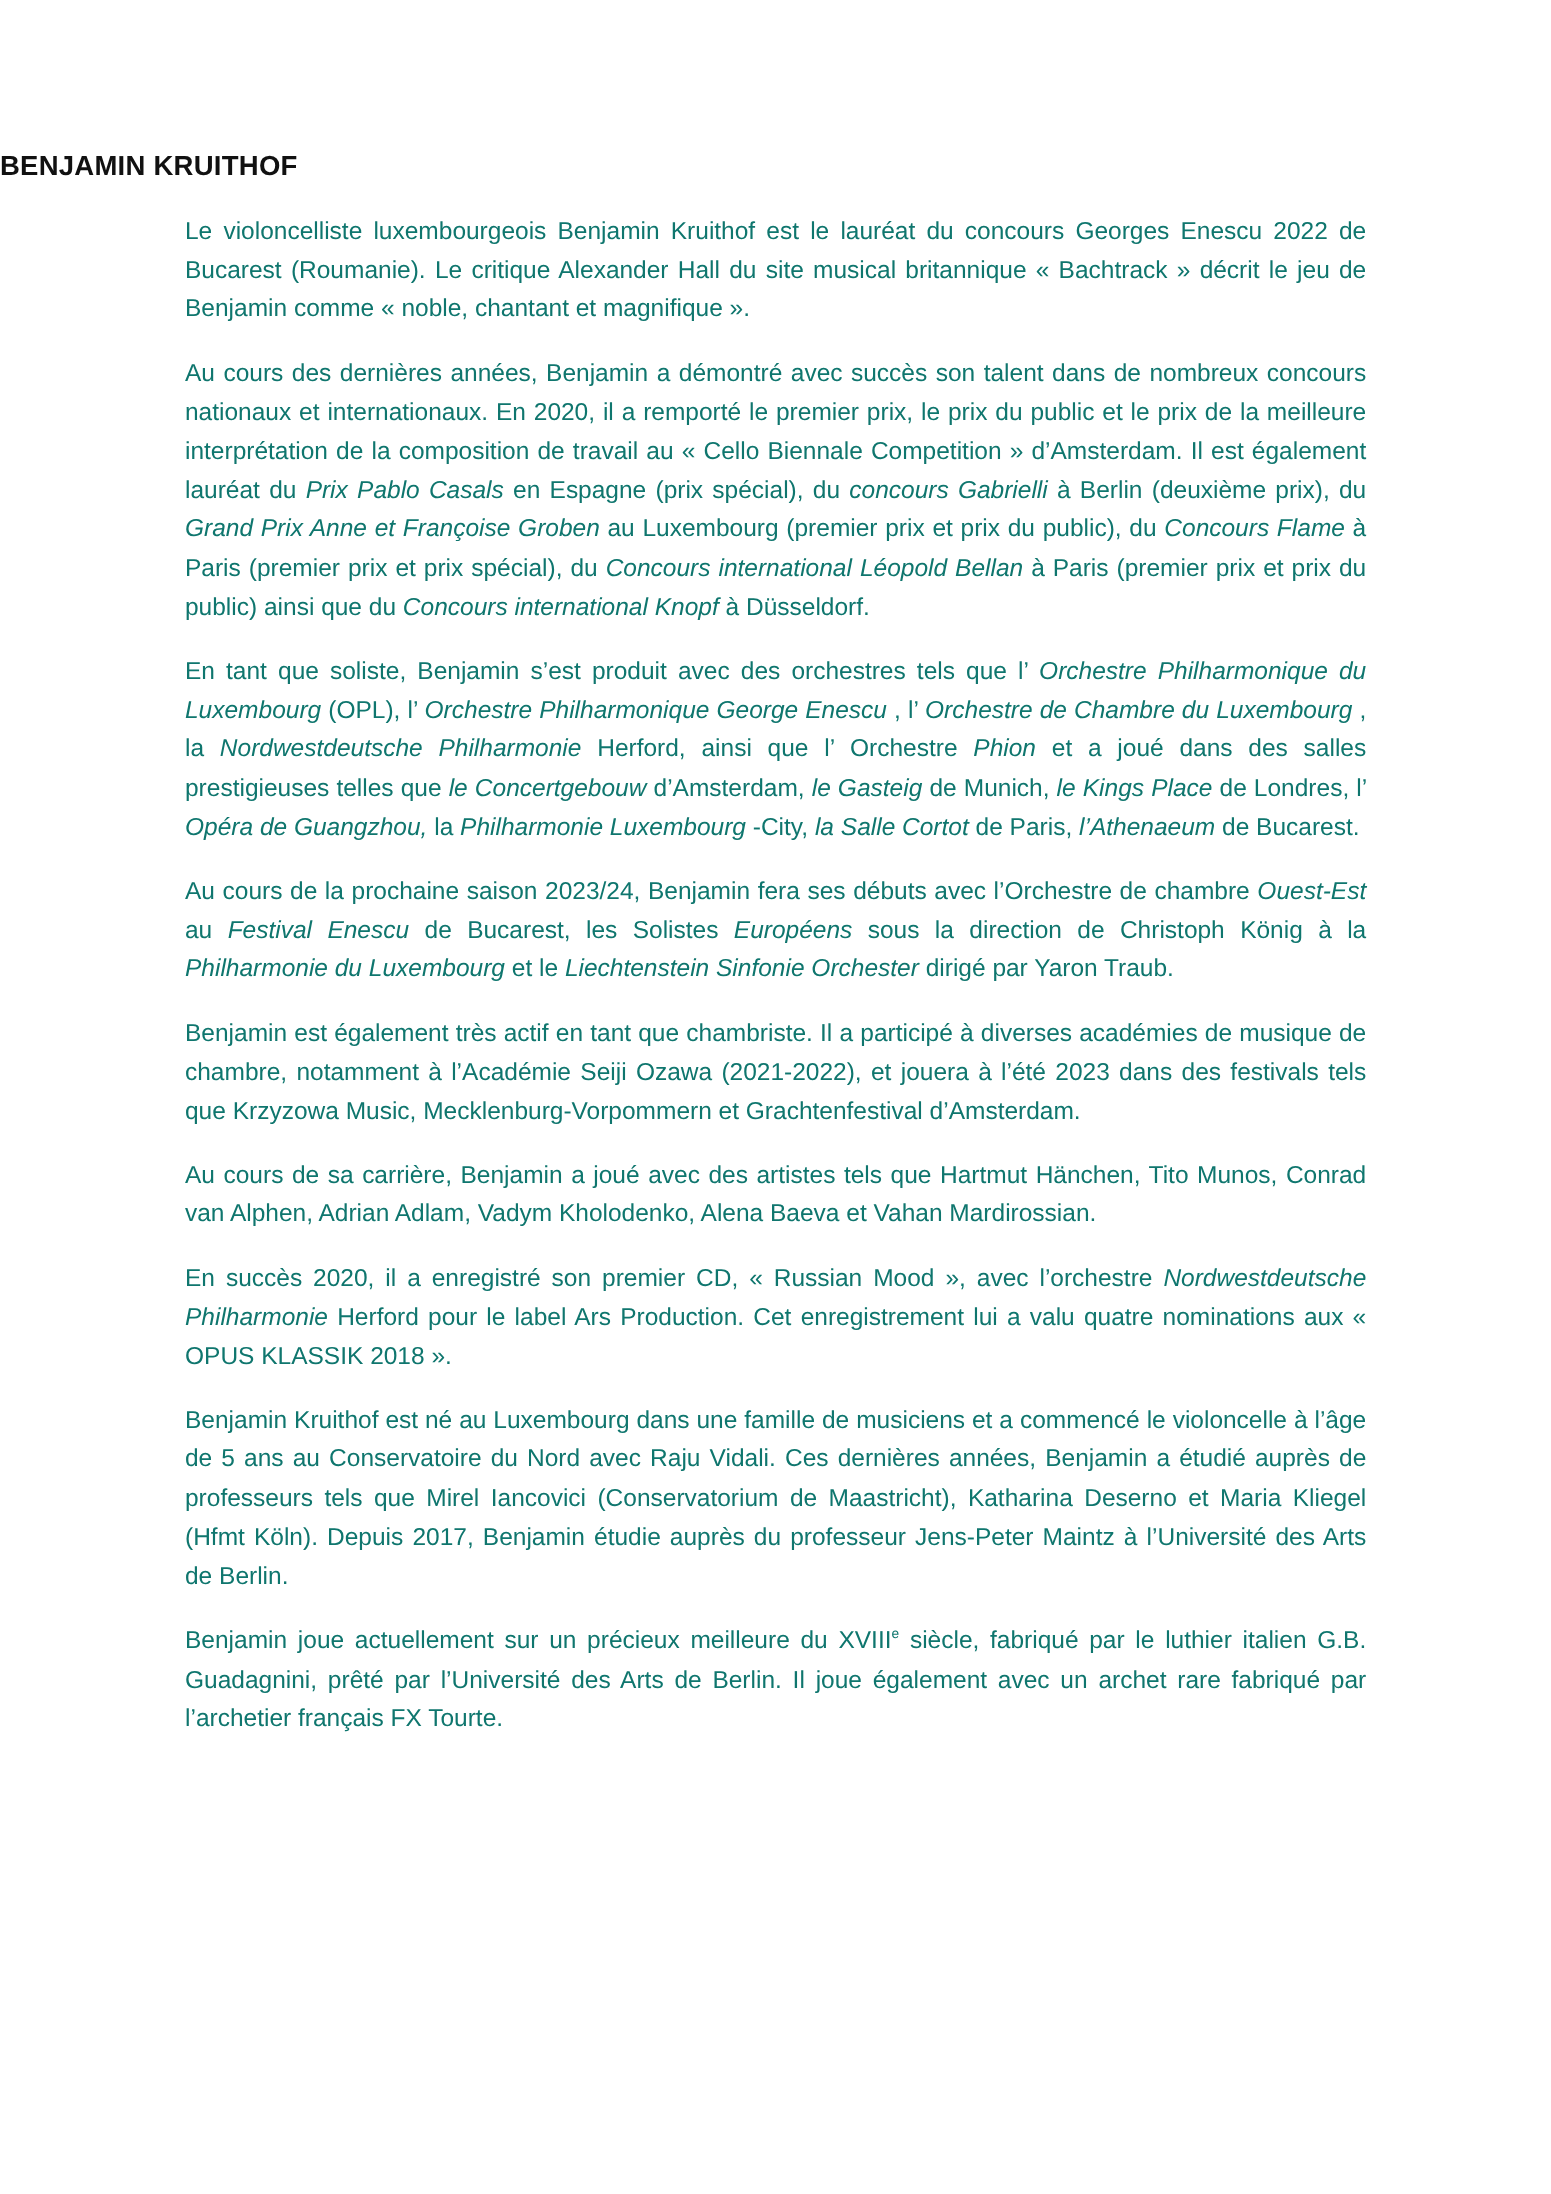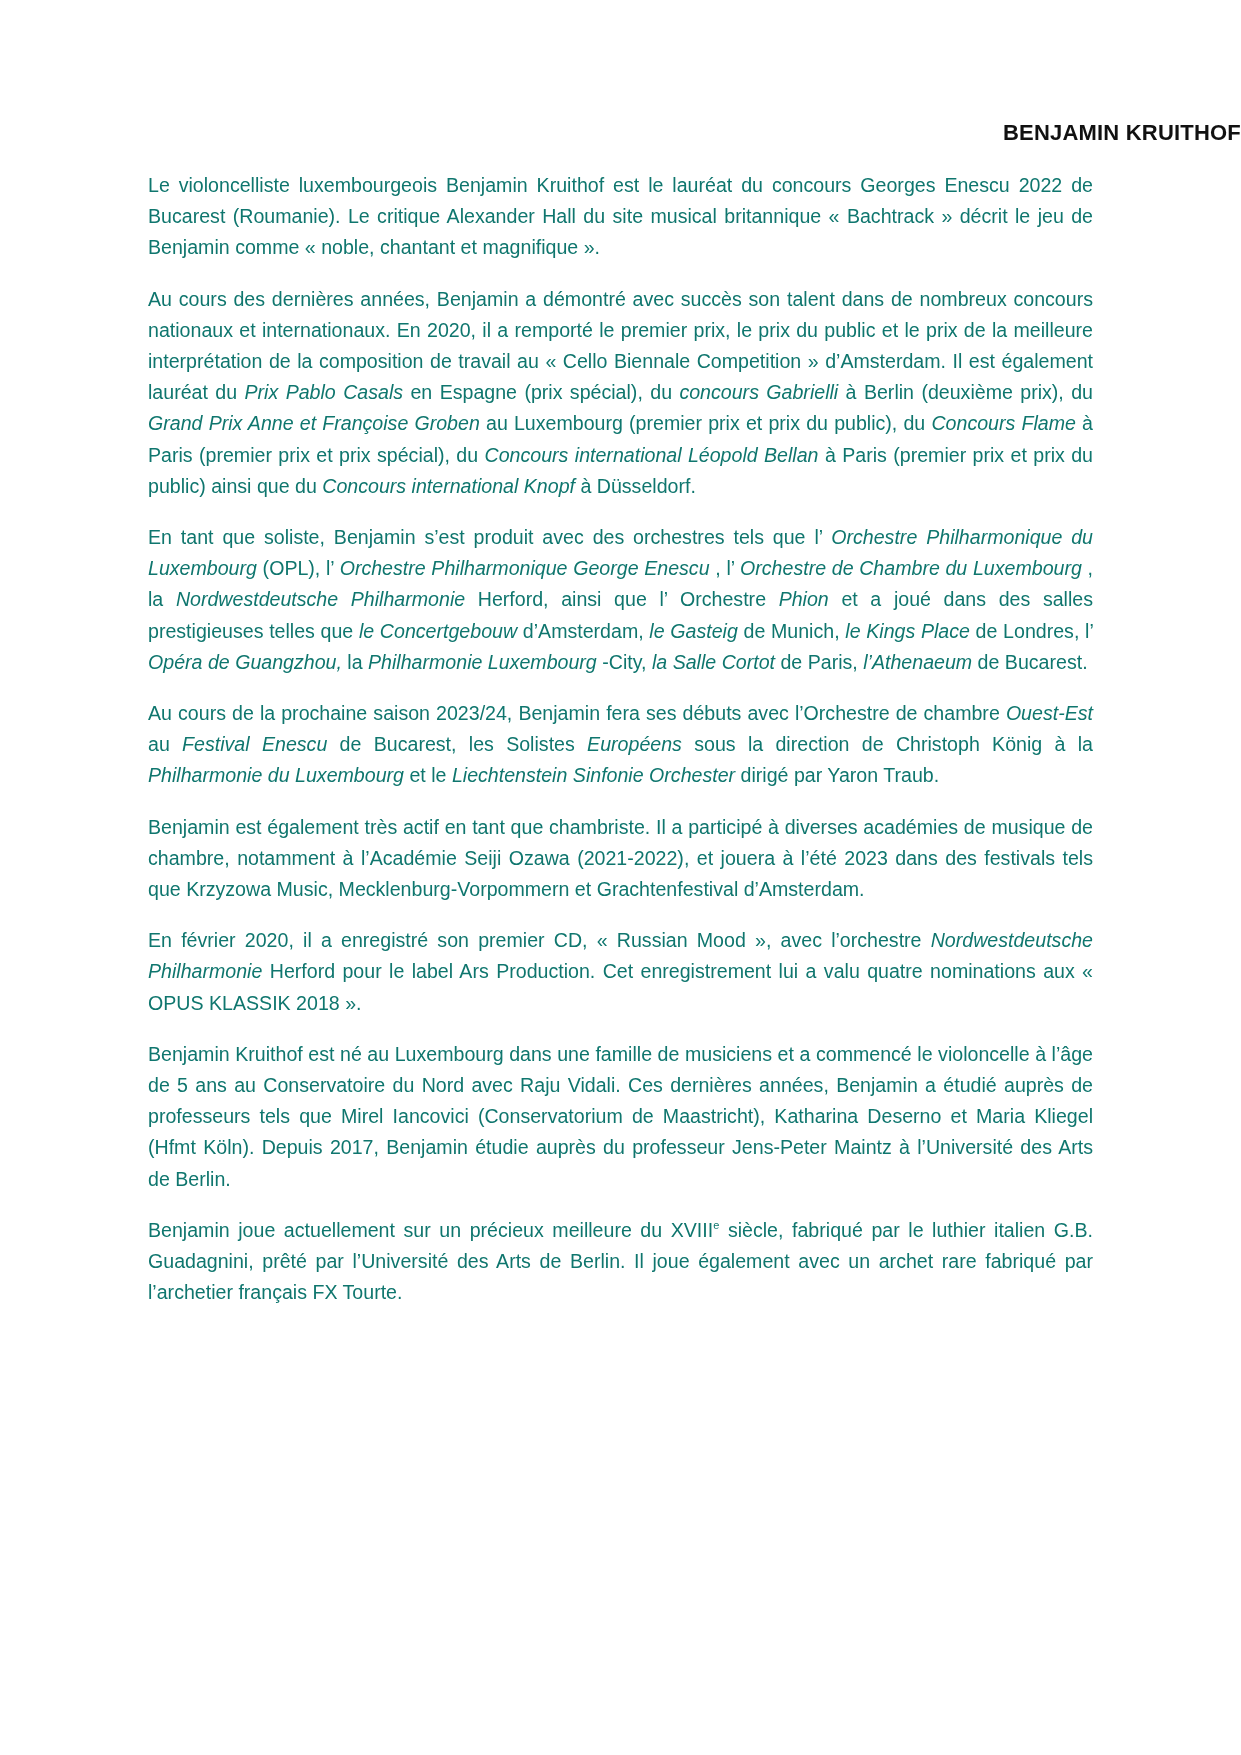--- a/index.html
+++ b/index.html
@@ -2,21 +2,21 @@
 <html><head>
 <meta charset="utf-8">
 <style>
   html, body { margin: 0; padding: 0; background: #ffffff; }
   body { width: 1241px; height: 1755px; position: relative; overflow: hidden; }
   .page {
     position: absolute; left: 0; top: 0; width: 1241px; height: 1755px; background: #fff;
   }
   .title {
     position: absolute; left: 0; width: 1241px; top: 120px;
-    text-align: right;
+    text-align: left;
     font-family: "Liberation Sans", sans-serif;
     font-weight: bold; font-size: 22px; color: #111;
     letter-spacing: 0.2px;
   }
   .body-text {
     position: absolute; left: 148px; width: 945px; top: 170px;
     font-family: "Liberation Sans", sans-serif;
     font-size: 19.6px; line-height: 31.2px; color: #0f766e;
   }
   .para {
@@ -31,17 +31,18 @@
 <body>
 
 <div class="page">
   <div class="title">BENJAMIN KRUITHOF</div>
   <div class="body-text" id="body-text">
       <p class="para"><span>Le violoncelliste luxembourgeois Benjamin Kruithof est le lauréat du concours Georges Enescu 2022 de Bucarest (Roumanie). Le critique Alexander Hall du site musical britannique « Bachtrack » décrit le jeu de Benjamin comme « noble, chantant et magnifique ».</span></p>
       <p class="para"><span>Au cours des dernières années, Benjamin a démontré avec succès son talent dans de nombreux concours nationaux et internationaux. En 2020, il a remporté le premier prix, le prix du public et le prix de la meilleure interprétation de la composition de travail au « Cello Biennale Competition » d’Amsterdam. Il est également lauréat du </span><em>Prix Pablo Casals</em><span> en Espagne (prix spécial), du </span><em>concours Gabrielli</em><span> à Berlin (deuxième prix), du </span><em>Grand Prix Anne et Françoise Groben</em><span> au Luxembourg (premier prix et prix du public), du </span><em>Concours Flame</em><span> à Paris (premier prix et prix spécial), du </span><em>Concours international Léopold Bellan</em><span> à Paris (premier prix et prix du public) ainsi que du </span><em>Concours international Knopf</em><span> à Düsseldorf.</span></p>
       <p class="para"><span>En tant que soliste, Benjamin s’est produit avec des orchestres tels que l’ </span><em>Orchestre Philharmonique du Luxembourg</em><span> (OPL), l’ </span><em>Orchestre Philharmonique George Enescu</em><span> , l’ </span><em>Orchestre de Chambre du Luxembourg</em><span> , la </span><em>Nordwestdeutsche Philharmonie</em><span> Herford, ainsi que l’ Orchestre </span><em>Phion</em><span> et a joué dans des salles prestigieuses telles que </span><em>le Concertgebouw</em><span> d’Amsterdam, </span><em>le Gasteig</em><span> de Munich, </span><em>le Kings Place</em><span> de Londres, l’ </span><em>Opéra de Guangzhou,</em><span> la </span><em>Philharmonie Luxembourg</em><span> -City, </span><em>la Salle Cortot</em><span> de Paris, </span><em>l’Athenaeum</em><span> de Bucarest.</span></p>
       <p class="para"><span>Au cours de la prochaine saison 2023/24, Benjamin fera ses débuts avec l’Orchestre de chambre </span><em>Ouest-Est</em><span> au </span><em>Festival Enescu</em><span> de Bucarest, les Solistes </span><em>Européens</em><span> sous la direction de Christoph König à la </span><em>Philharmonie du Luxembourg</em><span> et le </span><em>Liechtenstein Sinfonie Orchester</em><span> dirigé par Yaron Traub.</span></p>
       <p class="para"><span>Benjamin est également très actif en tant que chambriste. Il a participé à diverses académies de musique de chambre, notamment à l’Académie Seiji Ozawa (2021-2022), et jouera à l’été 2023 dans des festivals tels que Krzyzowa Music, Mecklenburg-Vorpommern et Grachtenfestival d’Amsterdam.</span></p>
-      <p class="para"><span>En février 2020, il a enregistré son premier CD, « Russian Mood », avec l’orchestre </span><em>Nordwestdeutsche Philharmonie</em><span> Herford pour le label Ars Production. Cet enregistrement lui a valu quatre nominations aux « OPUS KLASSIK 2018 ».</span></p>
+      <p class="para"><span>Au cours de sa carrière, Benjamin a joué avec des artistes tels que Hartmut Hänchen, Tito Munos, Conrad van Alphen, Adrian Adlam, Vadym Kholodenko, Alena Baeva et Vahan Mardirossian.</span></p>
+      <p class="para"><span>En succès 2020, il a enregistré son premier CD, « Russian Mood », avec l’orchestre </span><em>Nordwestdeutsche Philharmonie</em><span> Herford pour le label Ars Production. Cet enregistrement lui a valu quatre nominations aux « OPUS KLASSIK 2018 ».</span></p>
       <p class="para"><span>Benjamin Kruithof est né au Luxembourg dans une famille de musiciens et a commencé le violoncelle à l’âge de 5 ans au Conservatoire du Nord avec Raju Vidali. Ces dernières années, Benjamin a étudié auprès de professeurs tels que Mirel Iancovici (Conservatorium de Maastricht), Katharina Deserno et Maria Kliegel (Hfmt Köln). Depuis 2017, Benjamin étudie auprès du professeur Jens-Peter Maintz à l’Université des Arts de Berlin.</span></p>
       <p class="para"><span>Benjamin joue actuellement sur un précieux meilleure du XVIII</span><sup>e</sup><span> siècle, fabriqué par le luthier italien G.B. Guadagnini, prêté par l’Université des Arts de Berlin. Il joue également avec un archet rare fabriqué par l’archetier français FX Tourte.</span></p>
     </div>
 </div>
 
 </body></html>

